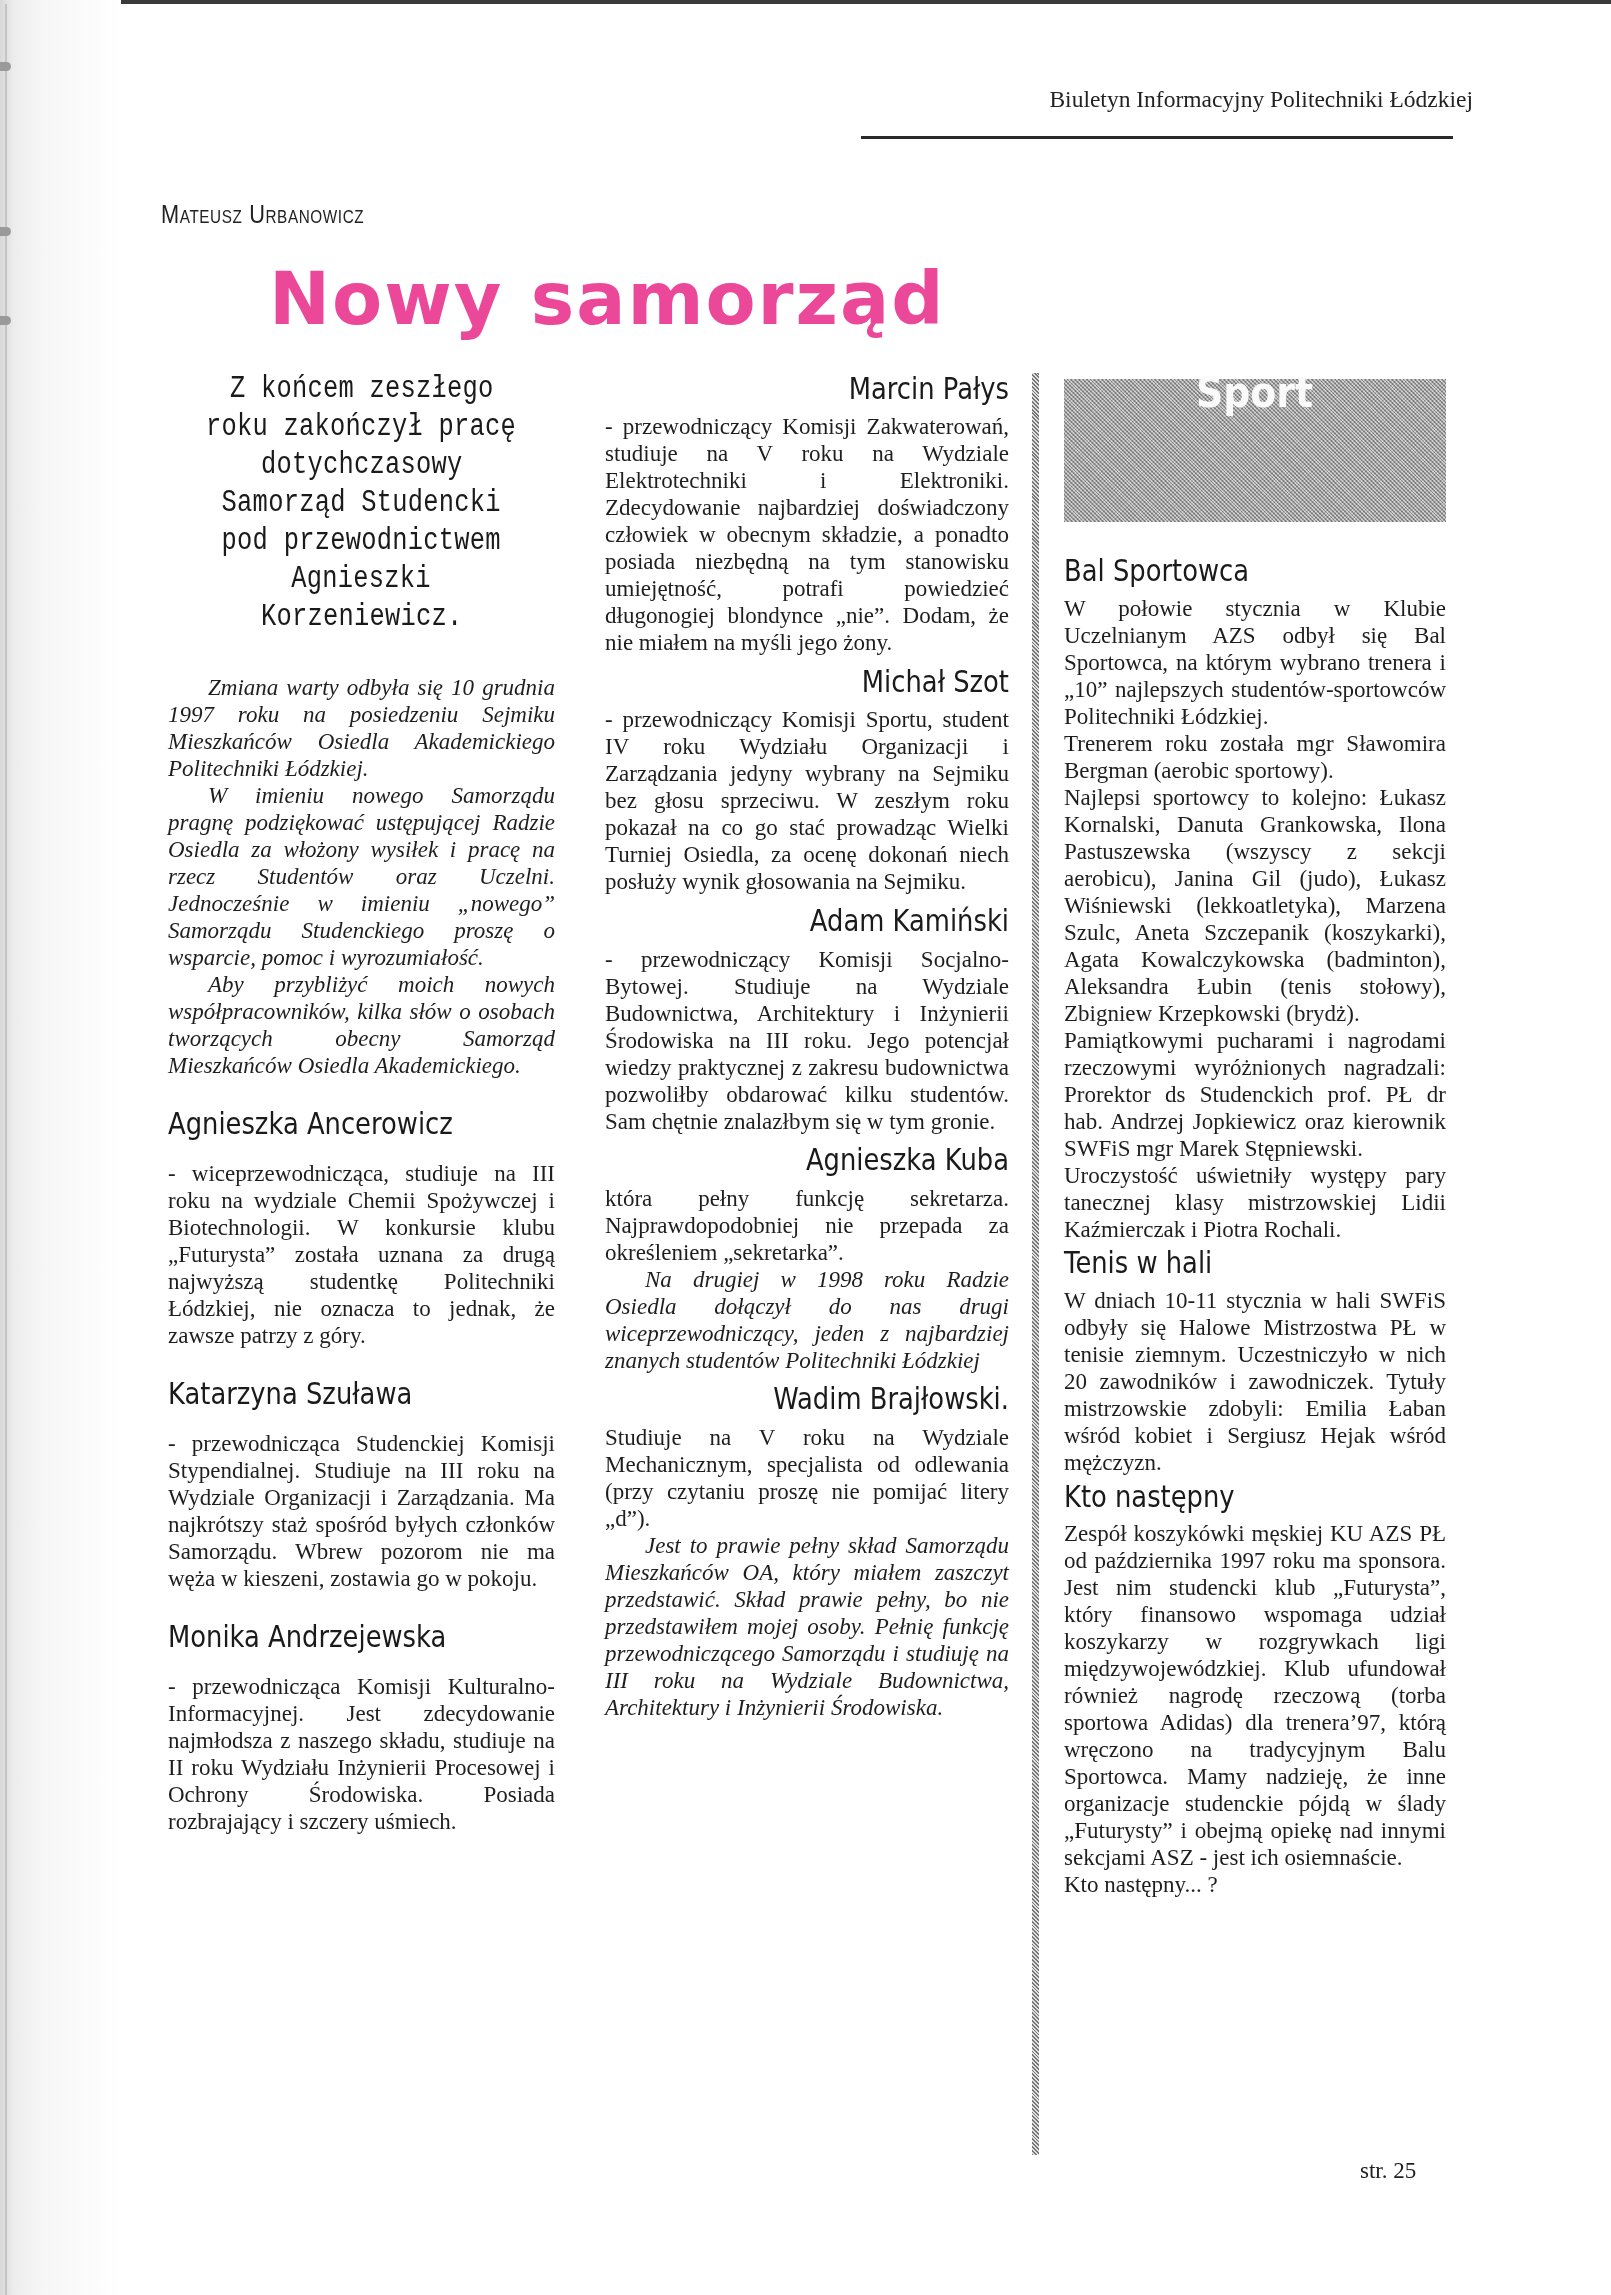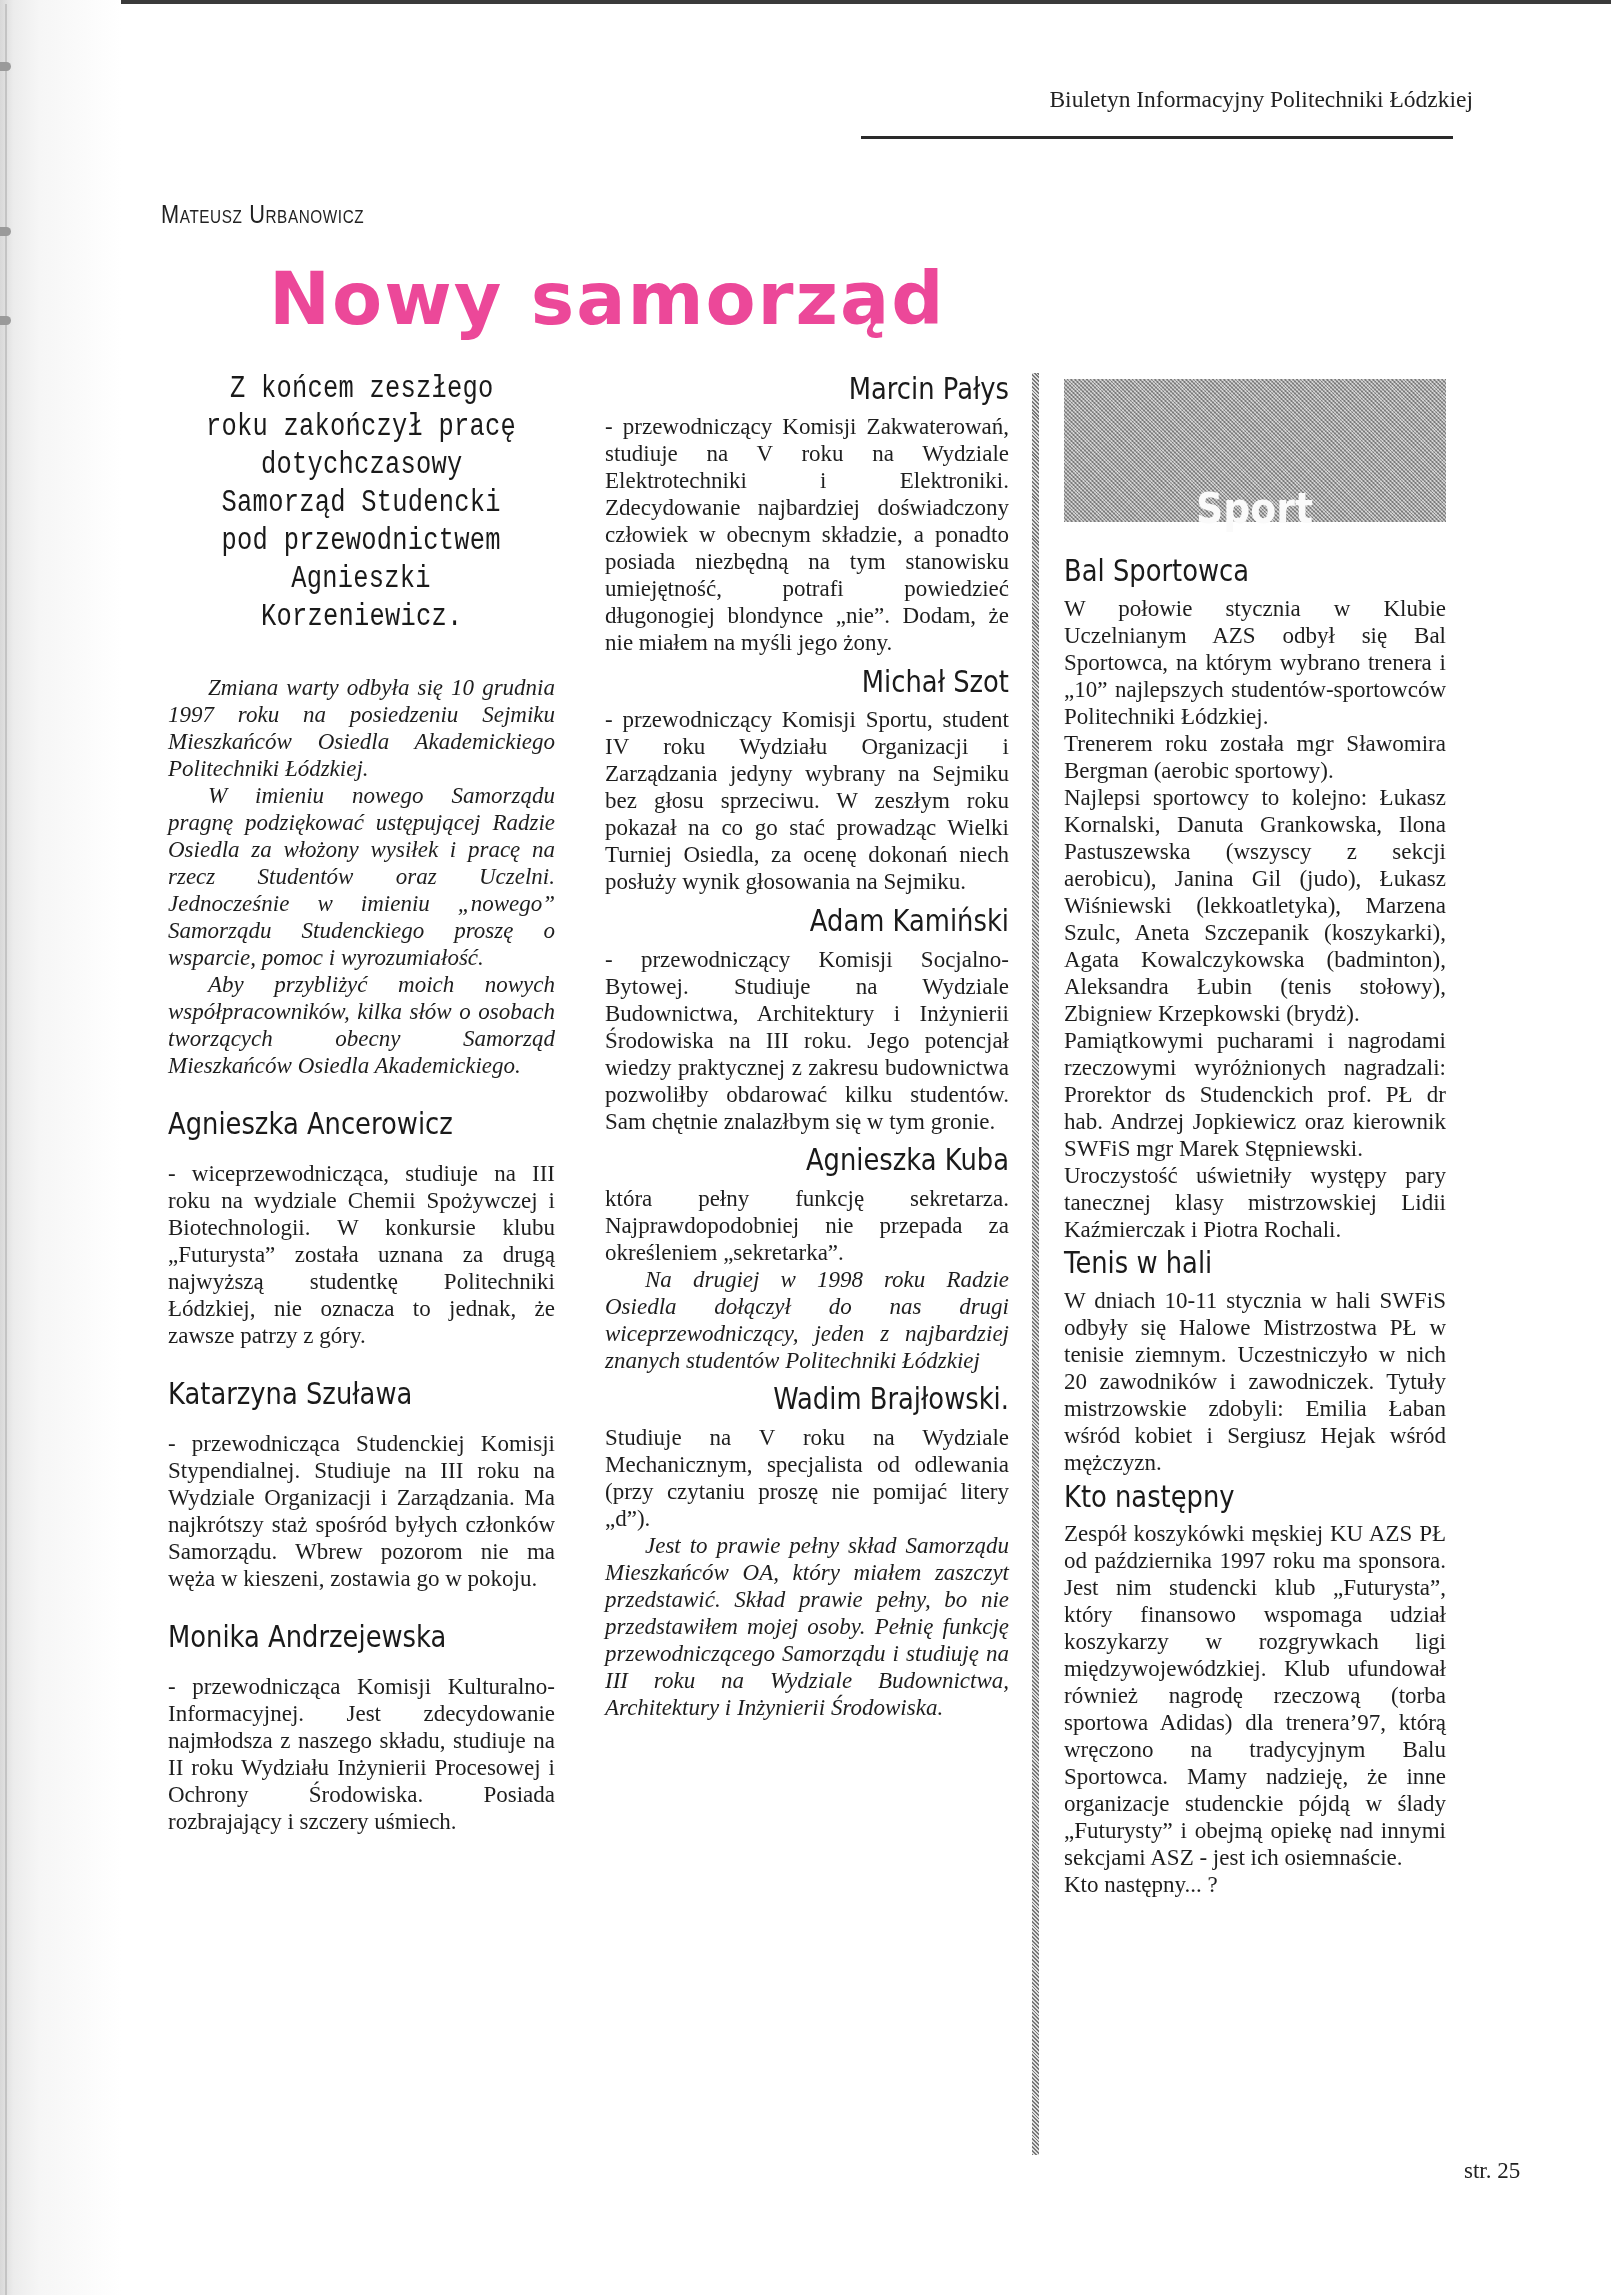--- a/index.html
+++ b/index.html
@@ -39,27 +39,27 @@
   #col-mid .name-h { text-align: right; transform-origin: right; margin: 6.7px 0 5.4px 0; }
   #col-mid .name-h:first-child { margin-top: 0; }
 
   .sep { position: absolute; left: 1032px; top: 373px; width: 6.7px; height: 1782px;
     background-image: repeating-linear-gradient(45deg, #777 0 1.3px, #e0e0e0 1.3px 2.7px); }
 
   .sport-box { width: 382px; height: 143px; position: relative;
     background-color: #b8b8b8;
     background-image: repeating-linear-gradient(45deg, rgba(90,90,90,0.45) 0 1.3px, rgba(230,230,230,0.4) 1.3px 2.7px),
                       repeating-linear-gradient(-45deg, rgba(90,90,90,0.35) 0 1.3px, rgba(230,230,230,0.3) 1.3px 2.7px);
-    display: flex; align-items: flex-end; justify-content: center; margin-bottom: 31px; }
+    display: flex; align-items: flex-start; justify-content: center; margin-bottom: 31px; }
   .sport-box span { font-family: "DejaVu Sans", "Liberation Sans", sans-serif; font-weight: bold; font-size: 43px;
     color: #fafafa; transform: scaleX(0.88); }
   .sport-h { font-family: "DejaVu Sans", "Liberation Sans", sans-serif; font-size: 30px; line-height: 35px;
     color: #1a1a1a; margin: 2.7px 0 6.7px 0; transform: scaleX(0.86); transform-origin: left; white-space: nowrap; }
 
-  .page-num { position: absolute; left: 1464px; top: 2158px; font-size: 23px; color: #222; }
+  .page-num { position: absolute; left: 1360px; top: 2158px; font-size: 23px; color: #222; }
 </style>
 </head>
 <body>
 
 <div class="topbar"></div>
 <div class="binding">
   <div class="binding-line"></div>
   <div class="clip" style="top:62px"></div>
   <div class="clip" style="top:227px"></div>
   <div class="clip" style="top:316px"></div>

